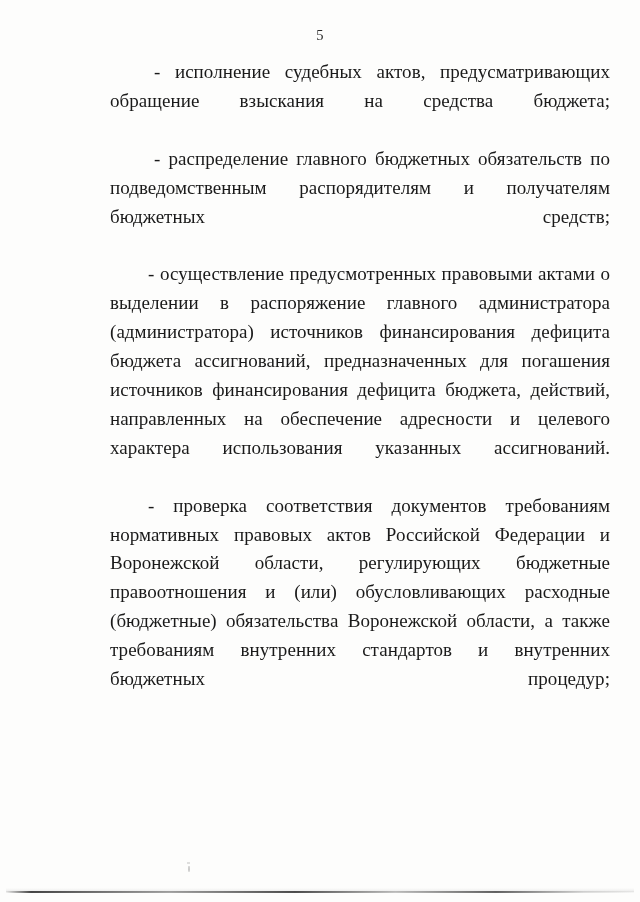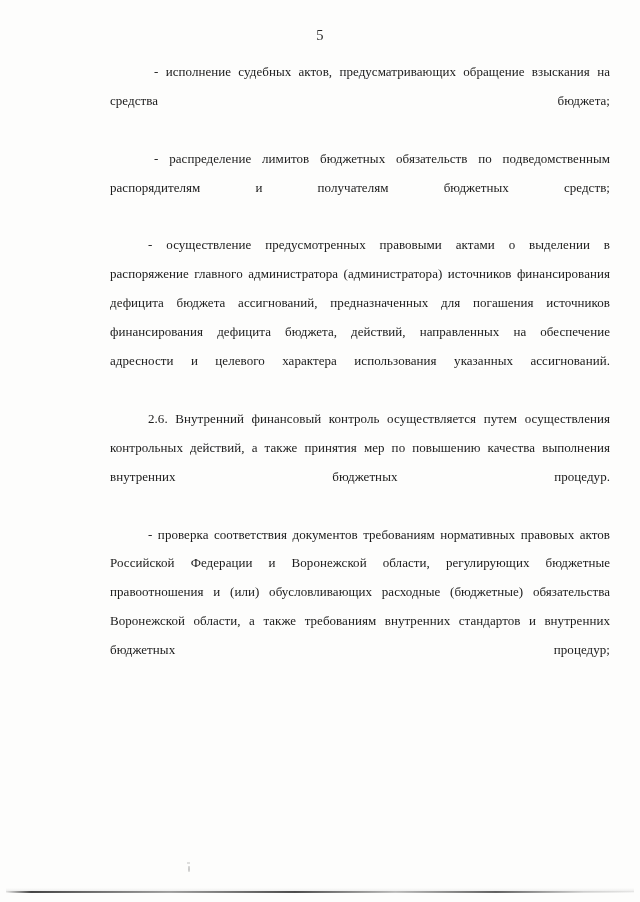--- a/index.html
+++ b/index.html
@@ -43,21 +43,21 @@
 
   .content {
     position: absolute;
     left: 110px;
     top: 58px;
     width: 500px;
   }
 
   p.para {
     margin: 0;
-    font-size: 13px;
+    font-size: 19px;
     line-height: 28.9px;
     text-align: justify;
     text-justify: inter-word;
     color: #1a1a1a;
     letter-spacing: 0.05px;
     word-spacing: 0.3px;
   }
 
   
   p.indent-lg { text-indent: 44px; }
@@ -123,23 +123,22 @@
 <body>
 
 <div class="page">
 
   <div class="scan-tint"></div>
 
   <div class="page-number">5</div>
 
   <div class="content">
       <p class="para indent-lg">-   исполнение судебных актов, предусматривающих обращение взыскания на средства бюджета;</p>
-      <p class="para indent-lg">-   распределение лимитов бюджетных обязательств по подведомственным распорядителям и получателям бюджетных средств;</p>
+      <p class="para indent-lg">-   распределение главного бюджетных обязательств по подведомственным распорядителям и получателям бюджетных средств;</p>
       <p class="para indent-md">- осуществление предусмотренных правовыми актами о выделении в распоряжение главного администратора (администратора) источников финансирования дефицита бюджета ассигнований, предназначенных для погашения источников финансирования дефицита бюджета, действий, направленных на обеспечение адресности и целевого характера использования указанных ассигнований.</p>
-      <p class="para indent-md">2.6. Внутренний финансовый контроль осуществляется путем осуществления контрольных действий, а также принятия мер по повышению качества выполнения внутренних бюджетных процедур.</p>
       <p class="para indent-md">- проверка соответствия документов требованиям нормативных правовых актов Российской Федерации и Воронежской области, регулирующих бюджетные правоотношения и (или) обусловливающих расходные (бюджетные) обязательства Воронежской области, а также требованиям внутренних стандартов и внутренних бюджетных процедур;</p>
     </div>
 
   <div class="speck-dot"></div>
   <div class="speck"></div>
 
   <div class="scan-edge-soft"></div>
   <div class="scan-edge"></div>
 
 </div>

